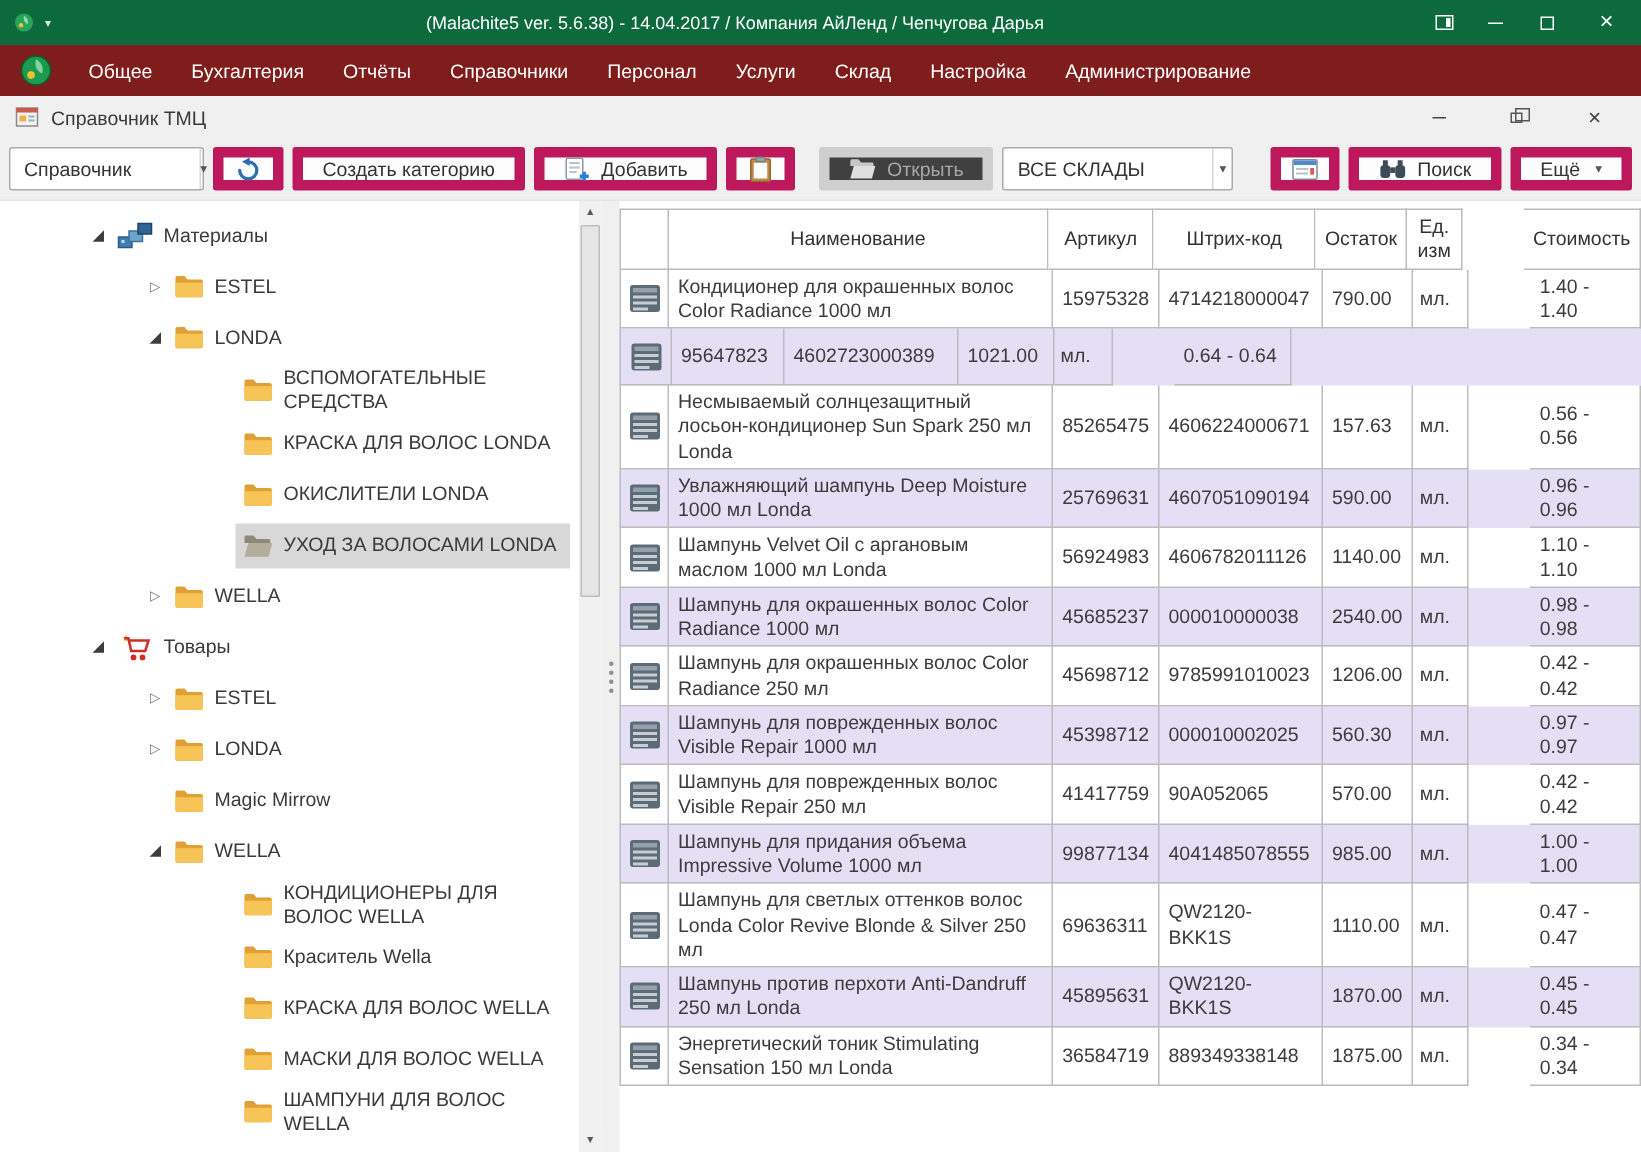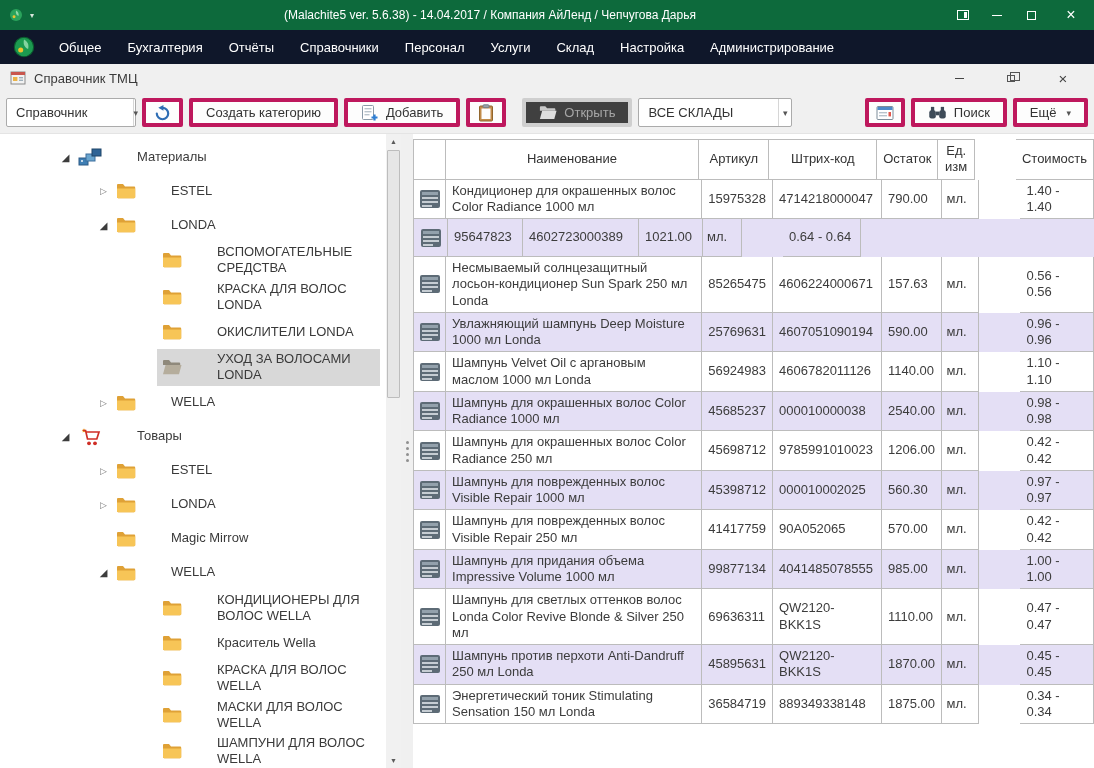--- a/index.html
+++ b/index.html
@@ -13,57 +13,57 @@
   .tb-title{flex:1;text-align:center;font-size:12px;color:#fff;white-space:nowrap;overflow:hidden;}
   .tb-controls{display:flex;height:100%;}
   .tb-ctrl{width:34px;height:100%;display:flex;align-items:center;justify-content:center;color:#fff;cursor:default;}
   .tb-ctrl.close{width:46px;font-size:16px;}
   .glyph-min{width:10px;height:1px;background:#fff;display:block;}
   .glyph-max{width:9px;height:9px;border:1px solid #fff;display:block;}
   .glyph-panel{width:12px;height:10px;border:1px solid #fff;position:relative;display:block;}
   .glyph-panel::after{content:"";position:absolute;right:1px;top:1px;bottom:1px;width:3px;background:#fff;}
 
   
-  .menubar{position:absolute;top:30px;left:0;right:0;height:34px;background:#0f172a;display:flex;align-items:center;}
+  .menubar{position:absolute;top:30px;left:0;right:0;height:34px;background:#7f1d1d;display:flex;align-items:center;}
   .menu-logo{margin:0 11px 0 13px;display:flex;}
   .menu-items{display:flex;list-style:none;height:100%;}
   .menu-item{color:#fff;font-size:13px;padding:0 13px;display:flex;align-items:center;height:100%;cursor:default;}
 
   
   .childbar{position:absolute;top:64px;left:0;right:0;height:28px;background:#f0f0f0;display:flex;align-items:center;padding:0 10px;}
   .child-icon{display:flex;margin-right:8px;}
   .child-title{font-size:13px;color:#3a3a3a;flex:1;}
   .child-controls{display:flex;align-items:center;gap:34px;padding-right:12px;}
   .child-ctrl{color:#444;display:flex;align-items:center;justify-content:center;width:18px;height:18px;font-size:15px;cursor:default;}
   .glyph-min-d{width:9px;height:1px;background:#444;display:block;}
   .glyph-restore{width:8px;height:7px;border:1px solid #555;position:relative;background:#f0f0f0;z-index:0;display:block;}
   .glyph-restore::before{content:"";position:absolute;left:2px;top:-4px;width:8px;height:7px;border:1px solid #555;z-index:-1;}
 
   
   .toolbar{position:absolute;top:92px;left:0;right:0;height:42px;background:#f0f0f0;border-bottom:1px solid #e4e4e4;display:flex;align-items:center;padding:0 6px;gap:6px;}
-  .btn{display:inline-flex;align-items:center;justify-content:center;gap:7px;height:29px;padding:0 13px;background:#fdfdfd;border:4px solid #be185d;font-family:inherit;font-size:13px;color:#333;border-radius:2px;cursor:default;}
+  .btn{display:inline-flex;align-items:center;justify-content:center;gap:7px;height:29px;padding:0 13px;background:#fdfdfd;border:7px solid #be185d;font-family:inherit;font-size:13px;color:#333;border-radius:2px;cursor:default;}
   .icon-btn{padding:0 7px;}
   .btn.disabled{color:#a6a6a6;background:#404040;border-color:#cfcfcf;}
   .icn{display:flex;}
   .combo{display:flex;align-items:stretch;height:29px;background:#fff;border:1px solid #ababab;border-radius:2px;gap:36px;}
   .combo-txt{display:flex;align-items:center;padding:0 9px;font-size:13px;color:#333;flex:1;white-space:nowrap;}
   .combo-arrow{width:18px;display:flex;align-items:center;justify-content:center;font-size:9px;color:#555;border-left:1px solid #d6d6d6;}
   .tb-right{margin-left:auto;display:flex;gap:6px;align-items:center;}
   .caret{font-size:9px;color:#555;margin-left:3px;}
   .gap{width:4px;}
 
   
   .tree{position:absolute;top:134px;left:0;width:386px;bottom:0;background:#fff;overflow:hidden;padding-top:6px;}
   .tree-item{display:flex;align-items:center;min-height:34px;padding-right:6px;cursor:default;}
   .tree-item .arrow{width:15px;flex:none;font-size:9px;color:#7a7a7a;display:flex;justify-content:center;}
   .tree-item .arrow.exp{color:#3c3c3c;font-size:10px;}
   .node{display:flex;align-items:center;gap:7px;flex:1;min-height:30px;padding:2px 5px;}
   .selected .node{background:#d8d8d8;}
   .tree-icon{display:flex;flex:none;}
-  .tree-label{font-size:13px;color:#3a3a3a;line-height:1.25;margin-left:28px;}
+  .tree-label{font-size:13px;color:#3a3a3a;line-height:1.25;}
   .lvl0{padding-left:58px;}
   .lvl1{padding-left:96px;}
   .lvl2{padding-left:142px;}
 
   
   .v-scrollbar{position:absolute;top:134px;left:386px;width:15px;bottom:0;background:#f1f1f1;}
   .sb-btn{position:absolute;left:0;right:0;height:15px;display:flex;align-items:center;justify-content:center;font-size:7px;color:#5a5a5a;background:#f1f1f1;cursor:default;}
   .sb-btn.sb-down{bottom:0;}
   .sb-thumb{position:absolute;left:1px;right:1px;top:16px;height:248px;background:#e6e6e6;border:1px solid #bdbdbd;border-radius:1px;}
 

